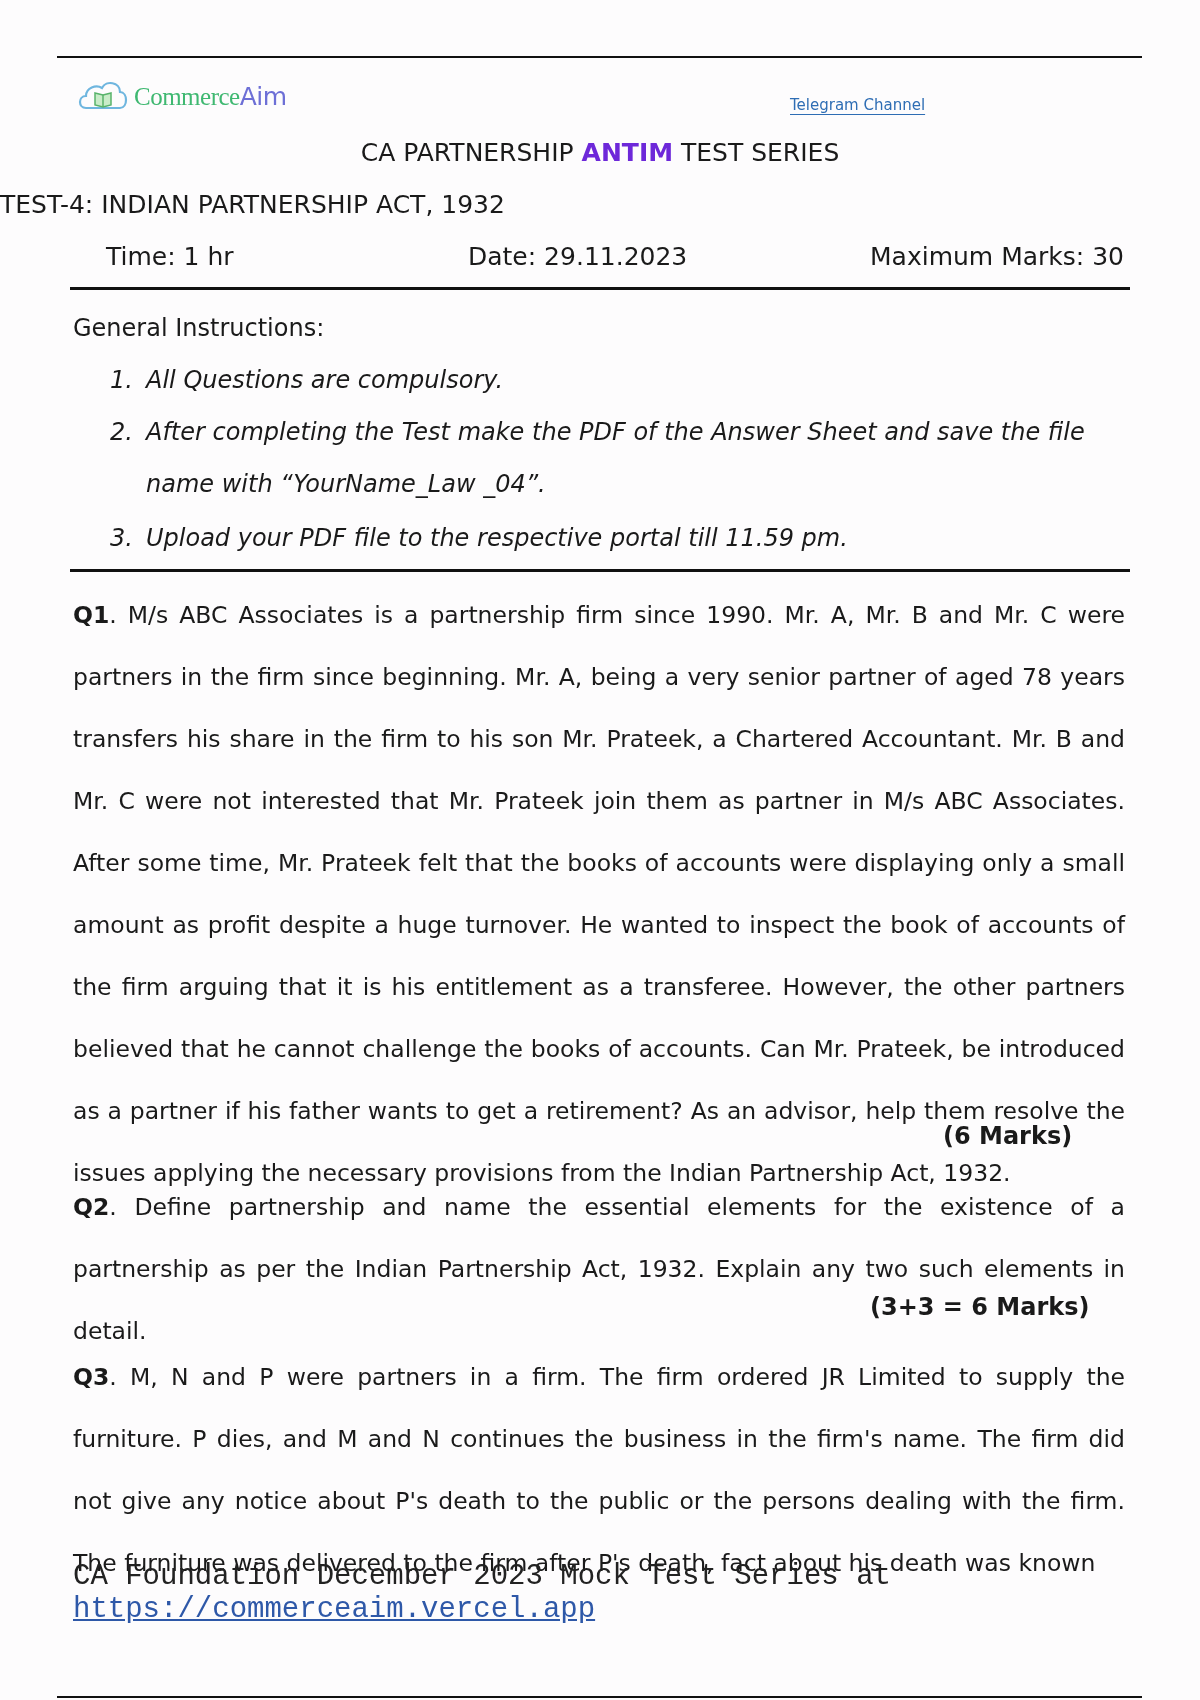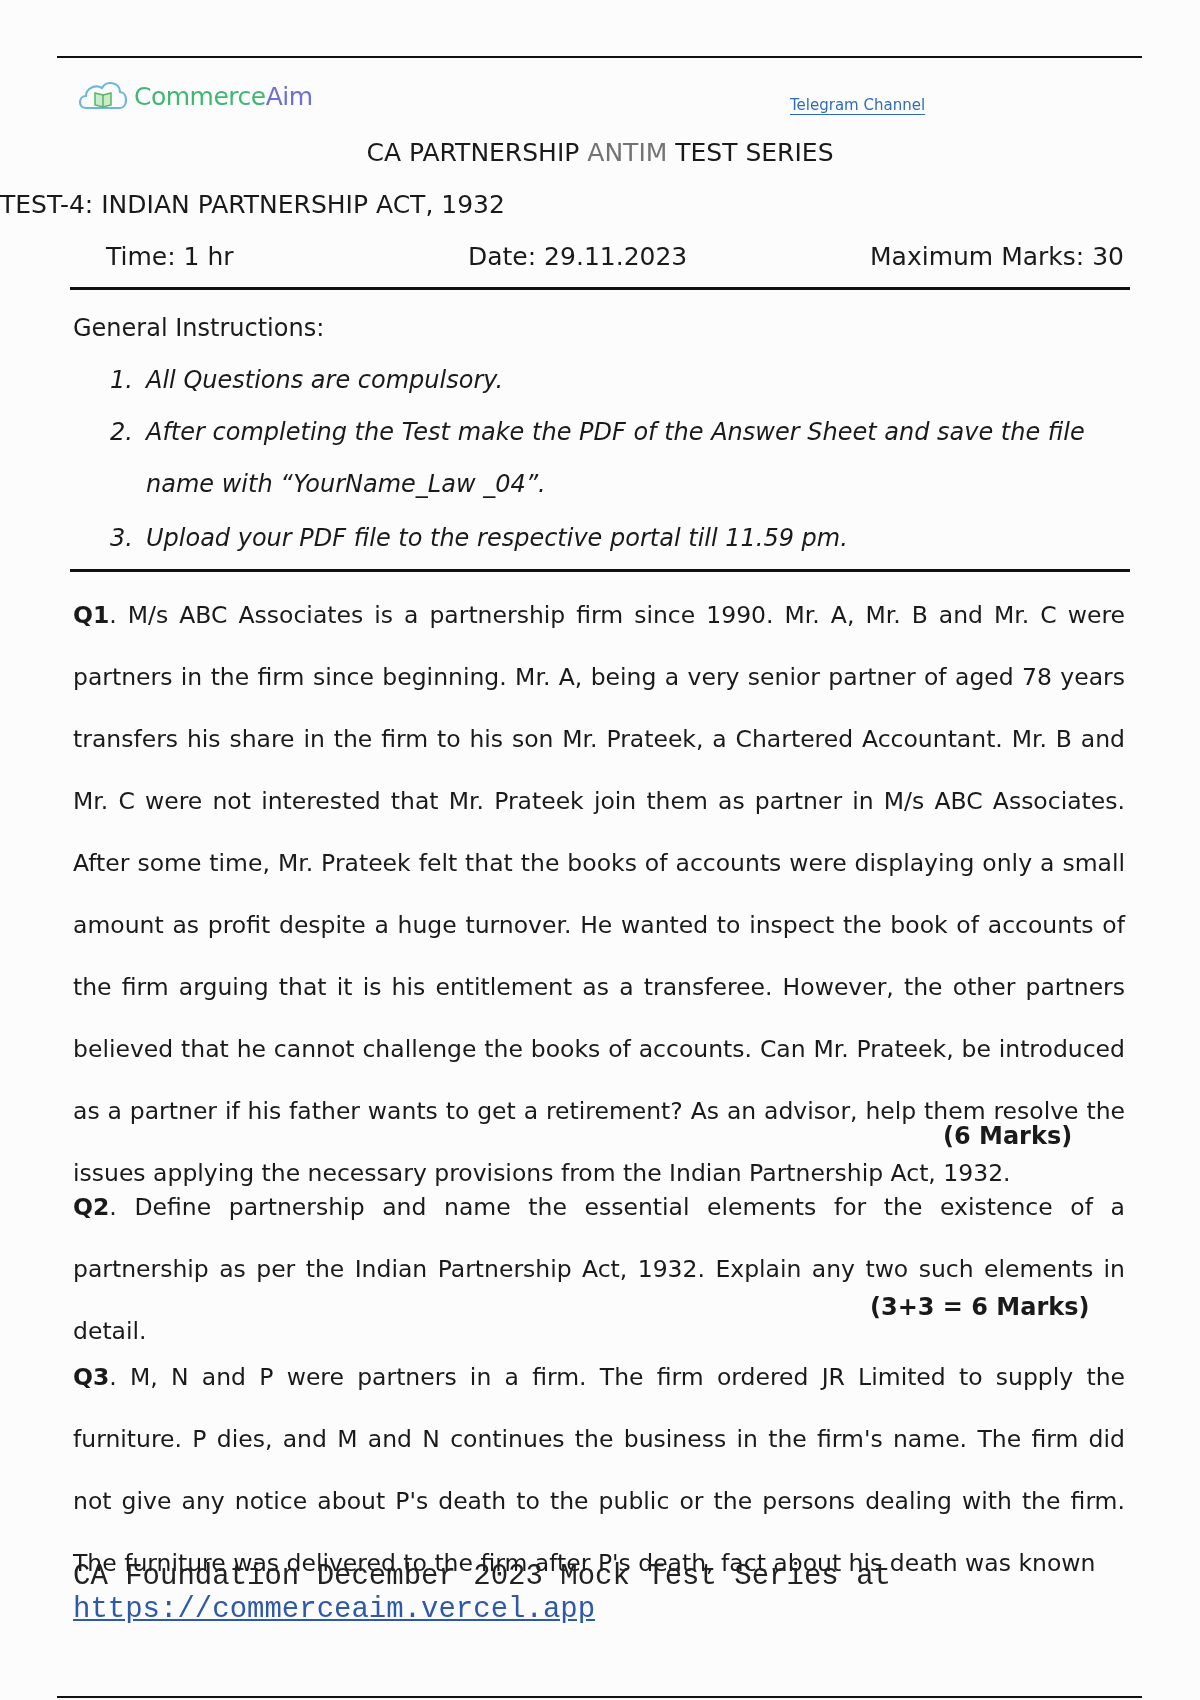--- a/index.html
+++ b/index.html
@@ -8,29 +8,29 @@
     font-family: "DejaVu Sans", sans-serif; color: #1a1a1a; overflow: hidden;
   }
   .rule { position: absolute; background: #111; }
   .top-rule { left: 57px; top: 56px; width: 1085px; height: 2px; }
   .bottom-rule { left: 57px; top: 1696px; width: 1085px; height: 2px; }
   .thick-rule { left: 70px; width: 1060px; height: 3px; }
 
   .logo { position: absolute; left: 76px; top: 76px; display: flex; align-items: center; gap: 4px; }
   .logo svg { width: 54px; height: 40px; }
   .logo-text { font-size: 25px; letter-spacing: -0.5px; }
-  .logo-commerce { color: #3fb871; }
+  .logo-commerce { color: #3fb871; font-family: Liberation Serif, serif; }
   .logo-aim { color: #6d6fd6; }
 
   .telegram {
     position: absolute; left: 790px; top: 96px; font-size: 15px; color: #2e6db4;
     text-decoration: underline; text-underline-offset: 4px; cursor: pointer;
   }
   .series-title { position: absolute; left: 0; width: 1200px; top: 138px; text-align: center; font-size: 25px; }
-  .red { color: #737373; }
+  .red { color: #6d28d9; font-weight: bold; }
   .test-title { position: absolute; left: 0; width: 1200px; top: 190px; font-size: 25px; }
 
   .meta-row { position: absolute; top: 242px; font-size: 25px; }
   .meta-time { left: 106px; }
   .meta-date { left: 468px; }
   .meta-marks { left: 830px; margin-left: 40px; }
 
   .instr-head { position: absolute; left: 73px; top: 314px; font-size: 24px; }
   .instr { position: absolute; left: 110px; font-size: 24px; font-style: italic; }
   .instr .num { display: inline-block; width: 36px; }

